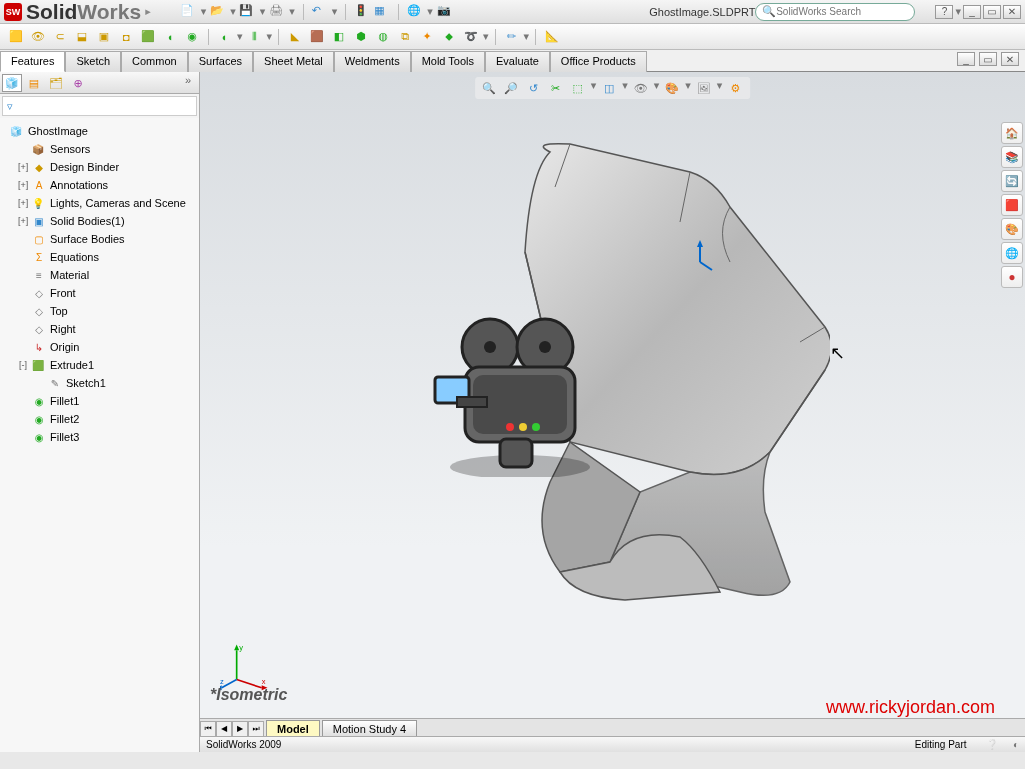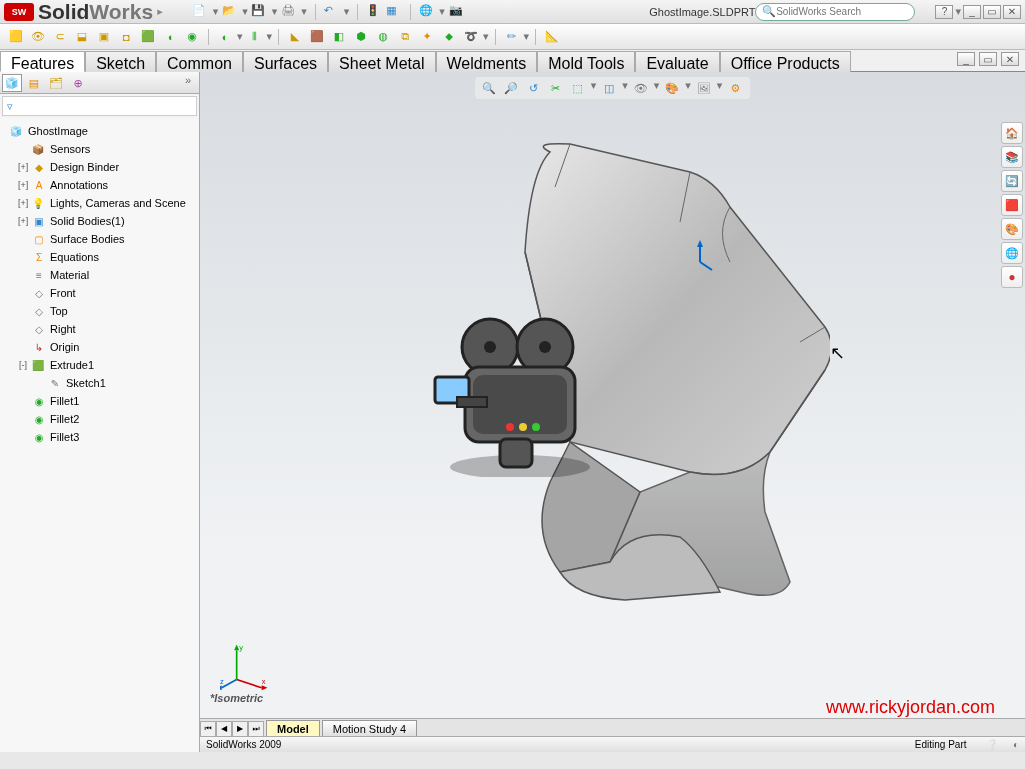--- a/index.html
+++ b/index.html
@@ -1,39 +1,39 @@
 <!DOCTYPE html>
 <html><head>
 <meta charset="utf-8">
 <style>
 * { box-sizing: border-box; margin: 0; padding: 0; }
 body { font-family: "Segoe UI", Tahoma, sans-serif; font-size: 11px; width: 1025px; height: 769px; overflow: hidden; background: #e8e8e8; }
 
 
 .titlebar { height: 24px; background: linear-gradient(#f5f5f5, #e0e0e0); border-bottom: 1px solid #bbb; display: flex; align-items: center; padding: 0 4px; }
-.logo-box { width: 30px; height: 18px; background: #c00; border-radius: 3px; display: inline-flex; align-items: center; justify-content: center; color: #fff; font-weight: bold; font-size: 9px; margin-right: 4px; }
+.logo-box { width: 18px; height: 18px; background: #c00; border-radius: 3px; display: inline-flex; align-items: center; justify-content: center; color: #fff; font-weight: bold; font-size: 9px; margin-right: 4px; }
 .app-name { font-size: 21px; font-weight: bold; }
 .app-name .solid { color: #333; }
 .app-name .works { color: #777; }
 .titlebar-tools { display: flex; gap: 4px; margin-left: 30px; align-items: center; }
 .tb-icon { width: 16px; height: 16px; display: inline-block; }
 .tb-sep { width: 1px; height: 16px; background: #bbb; margin: 0 4px; }
 .doc-title { flex: 1; text-align: right; color: #333; }
 .search-box { width: 160px; height: 18px; border: 1px solid #7a9; border-radius: 9px; background: #fff; display: flex; align-items: center; padding: 0 6px; margin-right: 20px; }
 .search-box input { border: none; outline: none; font-size: 10px; flex: 1; }
 .win-btns { display: flex; gap: 2px; }
 .win-btn { width: 18px; height: 14px; border: 1px solid #999; background: linear-gradient(#fff,#ddd); display: flex; align-items: center; justify-content: center; font-size: 10px; color: #555; cursor: pointer; }
 
 
 .toolbar { height: 26px; background: linear-gradient(#fefefe,#e6e6e6); border-bottom: 1px solid #bbb; display: flex; align-items: center; padding: 0 6px; gap: 2px; }
 .tool { width: 20px; height: 20px; border-radius: 2px; display: inline-flex; align-items: center; justify-content: center; cursor: pointer; }
 
 
 .cmdtabs { height: 22px; background: #f0f0f0; display: flex; border-bottom: 1px solid #888; }
-.cmdtab { padding: 3px 10px; border: 1px solid #aaa; border-bottom: none; background: linear-gradient(#f2f2f2,#ddd); margin-right: 0; font-size: 16px; cursor: pointer; position: relative; top: 1px; }
+.cmdtab { padding: 3px 10px; border: 1px solid #aaa; border-bottom: none; background: linear-gradient(#f2f2f2,#ddd); margin-right: 0; font-size: 11px; cursor: pointer; position: relative; top: 1px; }
 .cmdtab.active { background: #fff; border-bottom: 1px solid #fff; z-index: 2; font-weight: normal; }
 .cmdtabs-right { margin-left: auto; display: flex; gap: 4px; padding: 2px 6px; }
 
 
 .main { display: flex; height: 680px; }
 .sidebar { width: 200px; background: #f4f4f4; border-right: 1px solid #aaa; display: flex; flex-direction: column; }
 .side-tabs { height: 22px; display: flex; background: linear-gradient(#f8f8f8,#e0e0e0); border-bottom: 1px solid #aaa; padding: 2px; gap: 2px; }
 .side-tab { width: 20px; height: 18px; border: 1px solid transparent; display: flex; align-items: center; justify-content: center; cursor: pointer; }
 .side-tab.active { border: 1px solid #999; background: #fff; }
 .side-collapse { margin-left: auto; color: #666; padding: 0 6px; cursor: pointer; }
@@ -48,21 +48,21 @@
 
 
 .viewport { flex: 1; position: relative; background: linear-gradient(#d8dce0, #f0f2f4 70%); }
 .view-toolbar { position: absolute; top: 5px; left: 50%; transform: translateX(-50%); display: flex; gap: 4px; background: rgba(240,240,240,0.6); padding: 2px 6px; border-radius: 3px; }
 .vt-icon { width: 18px; height: 18px; cursor: pointer; display: flex; align-items: center; justify-content: center;}
 
 .rside-toolbar { position: absolute; right: 2px; top: 50px; display: flex; flex-direction: column; gap: 2px; }
 .rside-icon { width: 22px; height: 22px; background: linear-gradient(#fff,#eee); border: 1px solid #bbb; border-radius: 3px; cursor: pointer; display:flex; align-items:center; justify-content:center; }
 
 .triad { position: absolute; left: 20px; bottom: 60px; width: 50px; height: 50px; }
-.view-label { position: absolute; left: 10px; bottom: 48px; color: #555; font-style: italic; font-size: 11px; font-weight: bold; margin-top: 13px; }
+.view-label { position: absolute; left: 10px; bottom: 48px; color: #555; font-style: italic; font-size: 16px; font-weight: bold; margin-top: 13px; }
 .watermark { position: absolute; right: 30px; bottom: 34px; color: #d00; font-size: 18px; font-family: Arial; }
 
 .bottom-tabs { position: absolute; left: 0; bottom: 14px; height: 20px; display: flex; align-items: center; background: #e4e4e4; width: 100%; border-top: 1px solid #aaa; }
 .bt-nav { display: flex; }
 .bt-nav button { width: 16px; height: 16px; border: 1px solid #aaa; background: #f0f0f0; font-size: 8px; cursor: pointer; }
 .bt-tab { padding: 2px 10px; border: 1px solid #999; background: linear-gradient(#fff,#ddd); font-size: 11px; cursor: pointer; margin-left: 2px; }
 .bt-tab.active { background: #fef9c3; font-weight: bold; }
 
 .statusbar { position: absolute; left: 0; bottom: 0; height: 16px; width: 100%; background: linear-gradient(#f8f8f8,#e0e0e0); border-top: 1px solid #aaa; display: flex; align-items: center; padding: 0 6px; font-size: 10px; }
 .statusbar .sp { flex: 1; }

